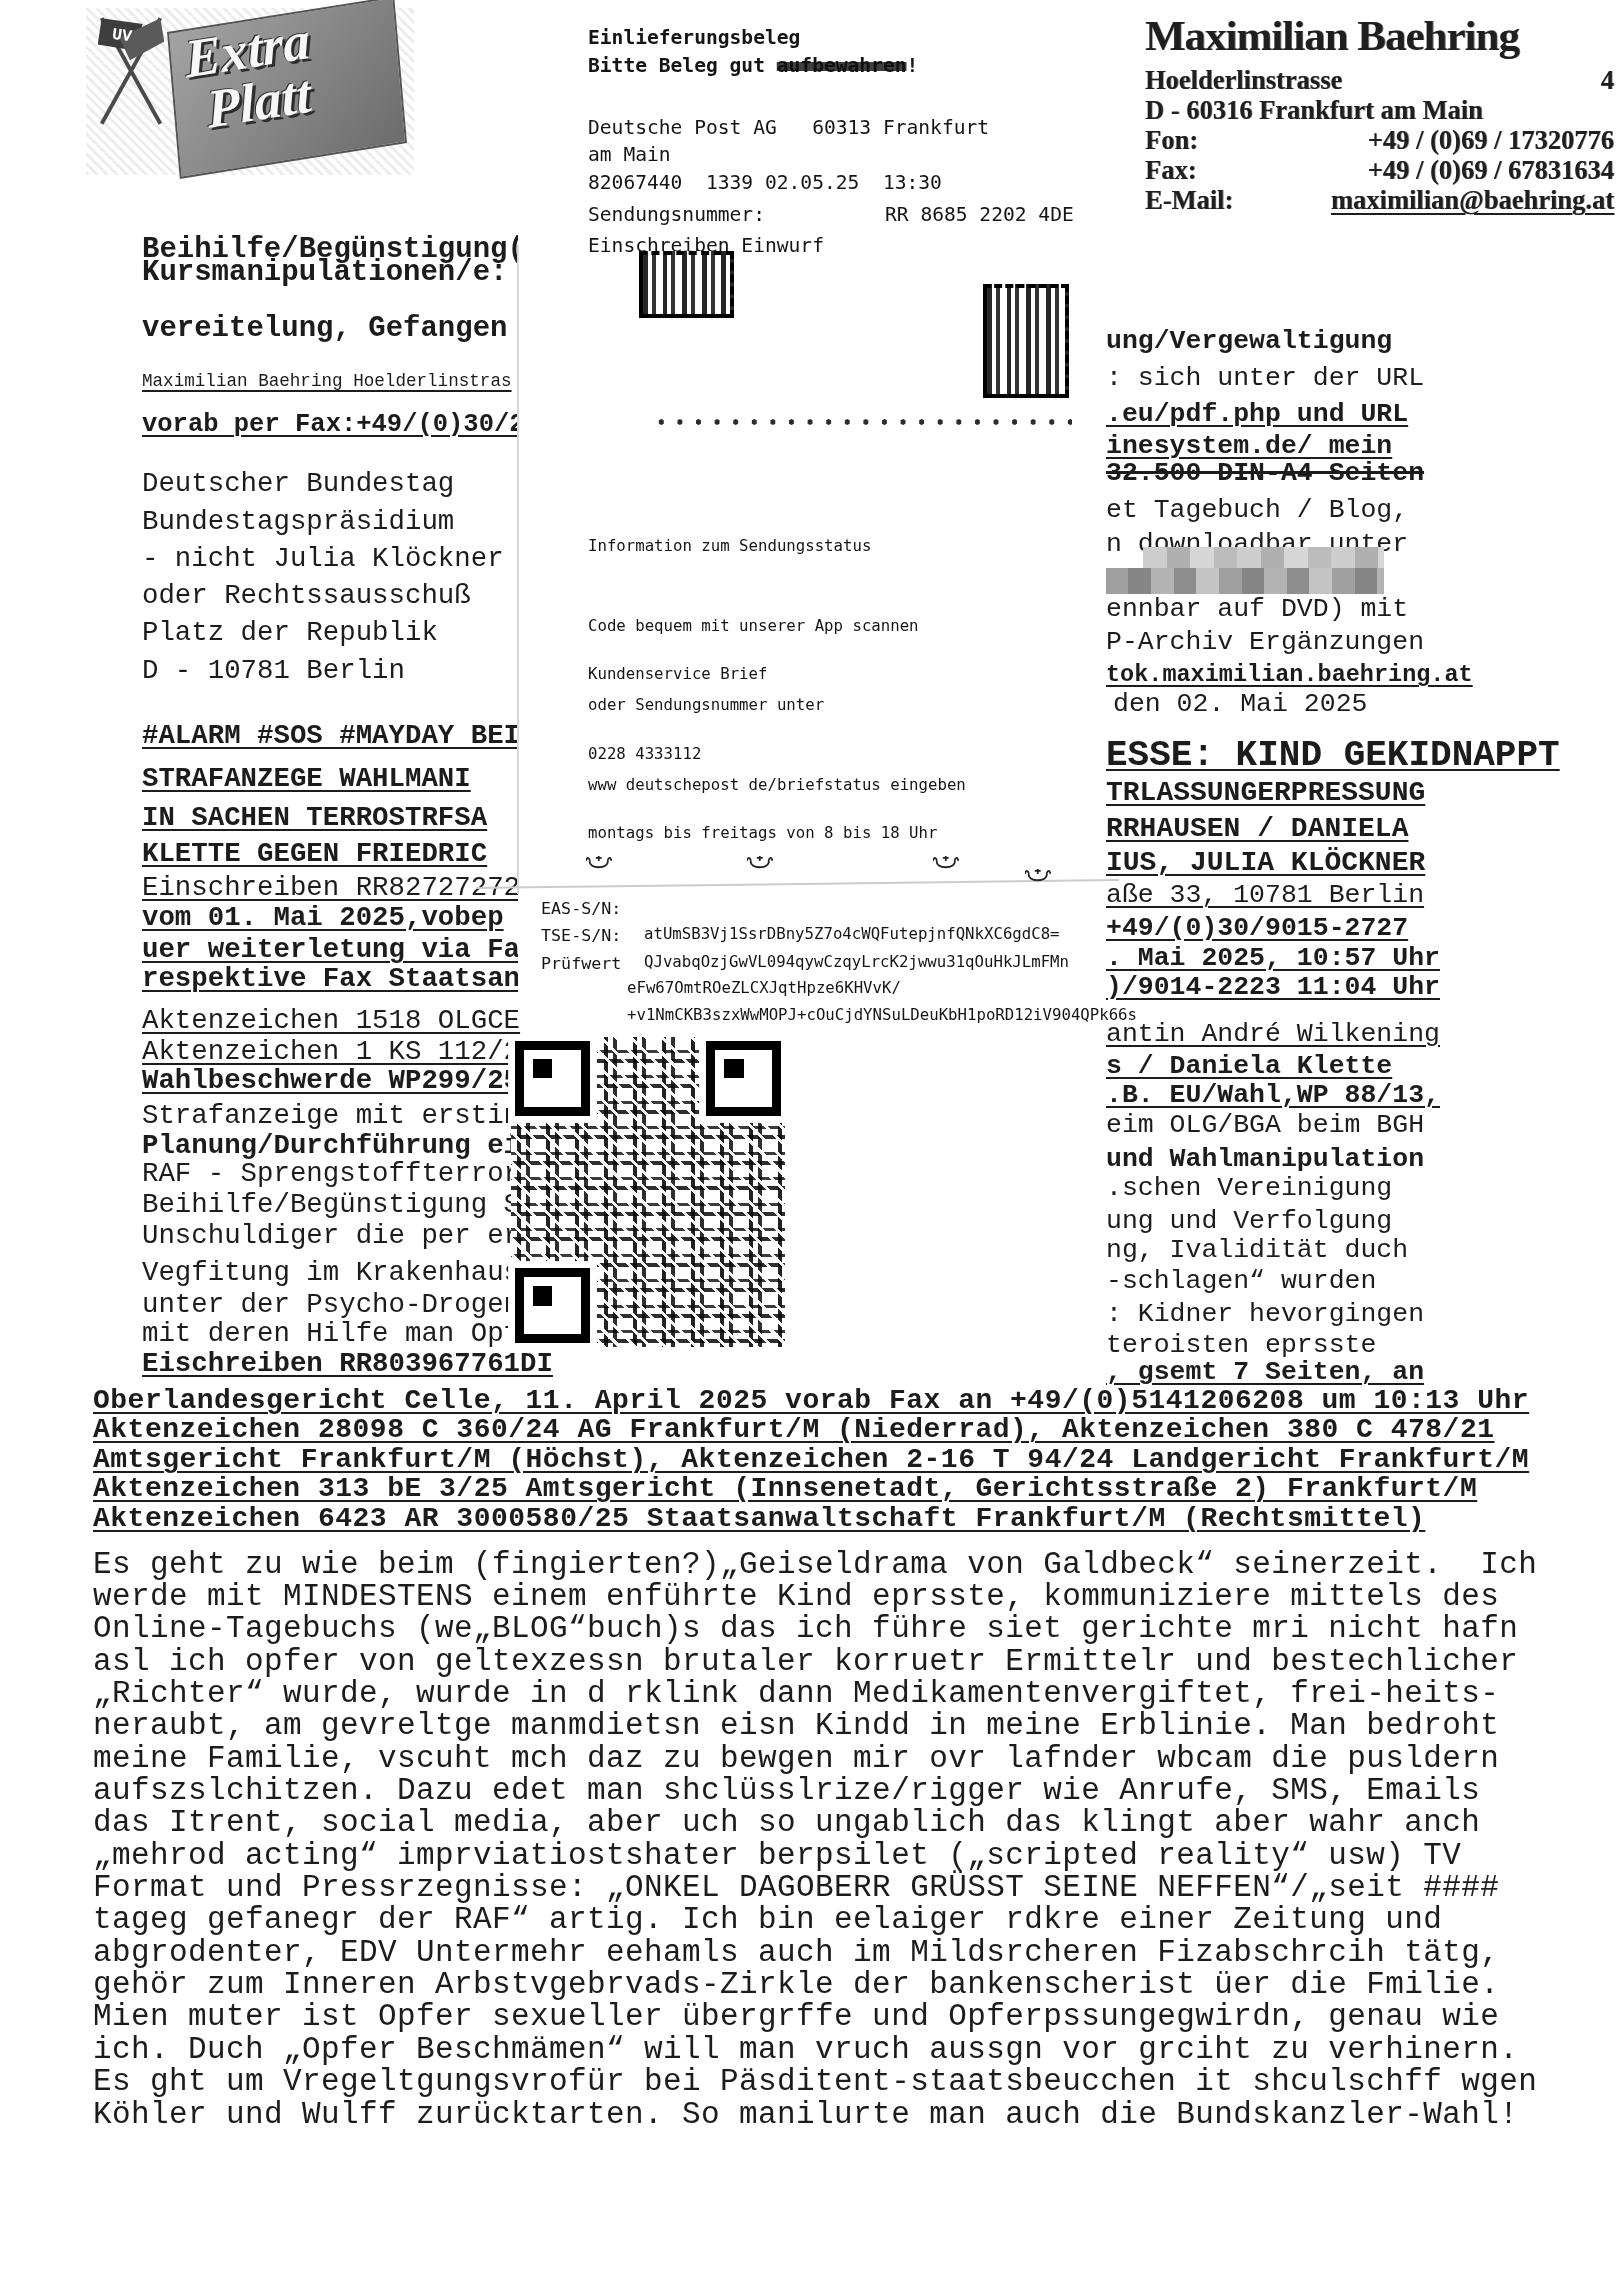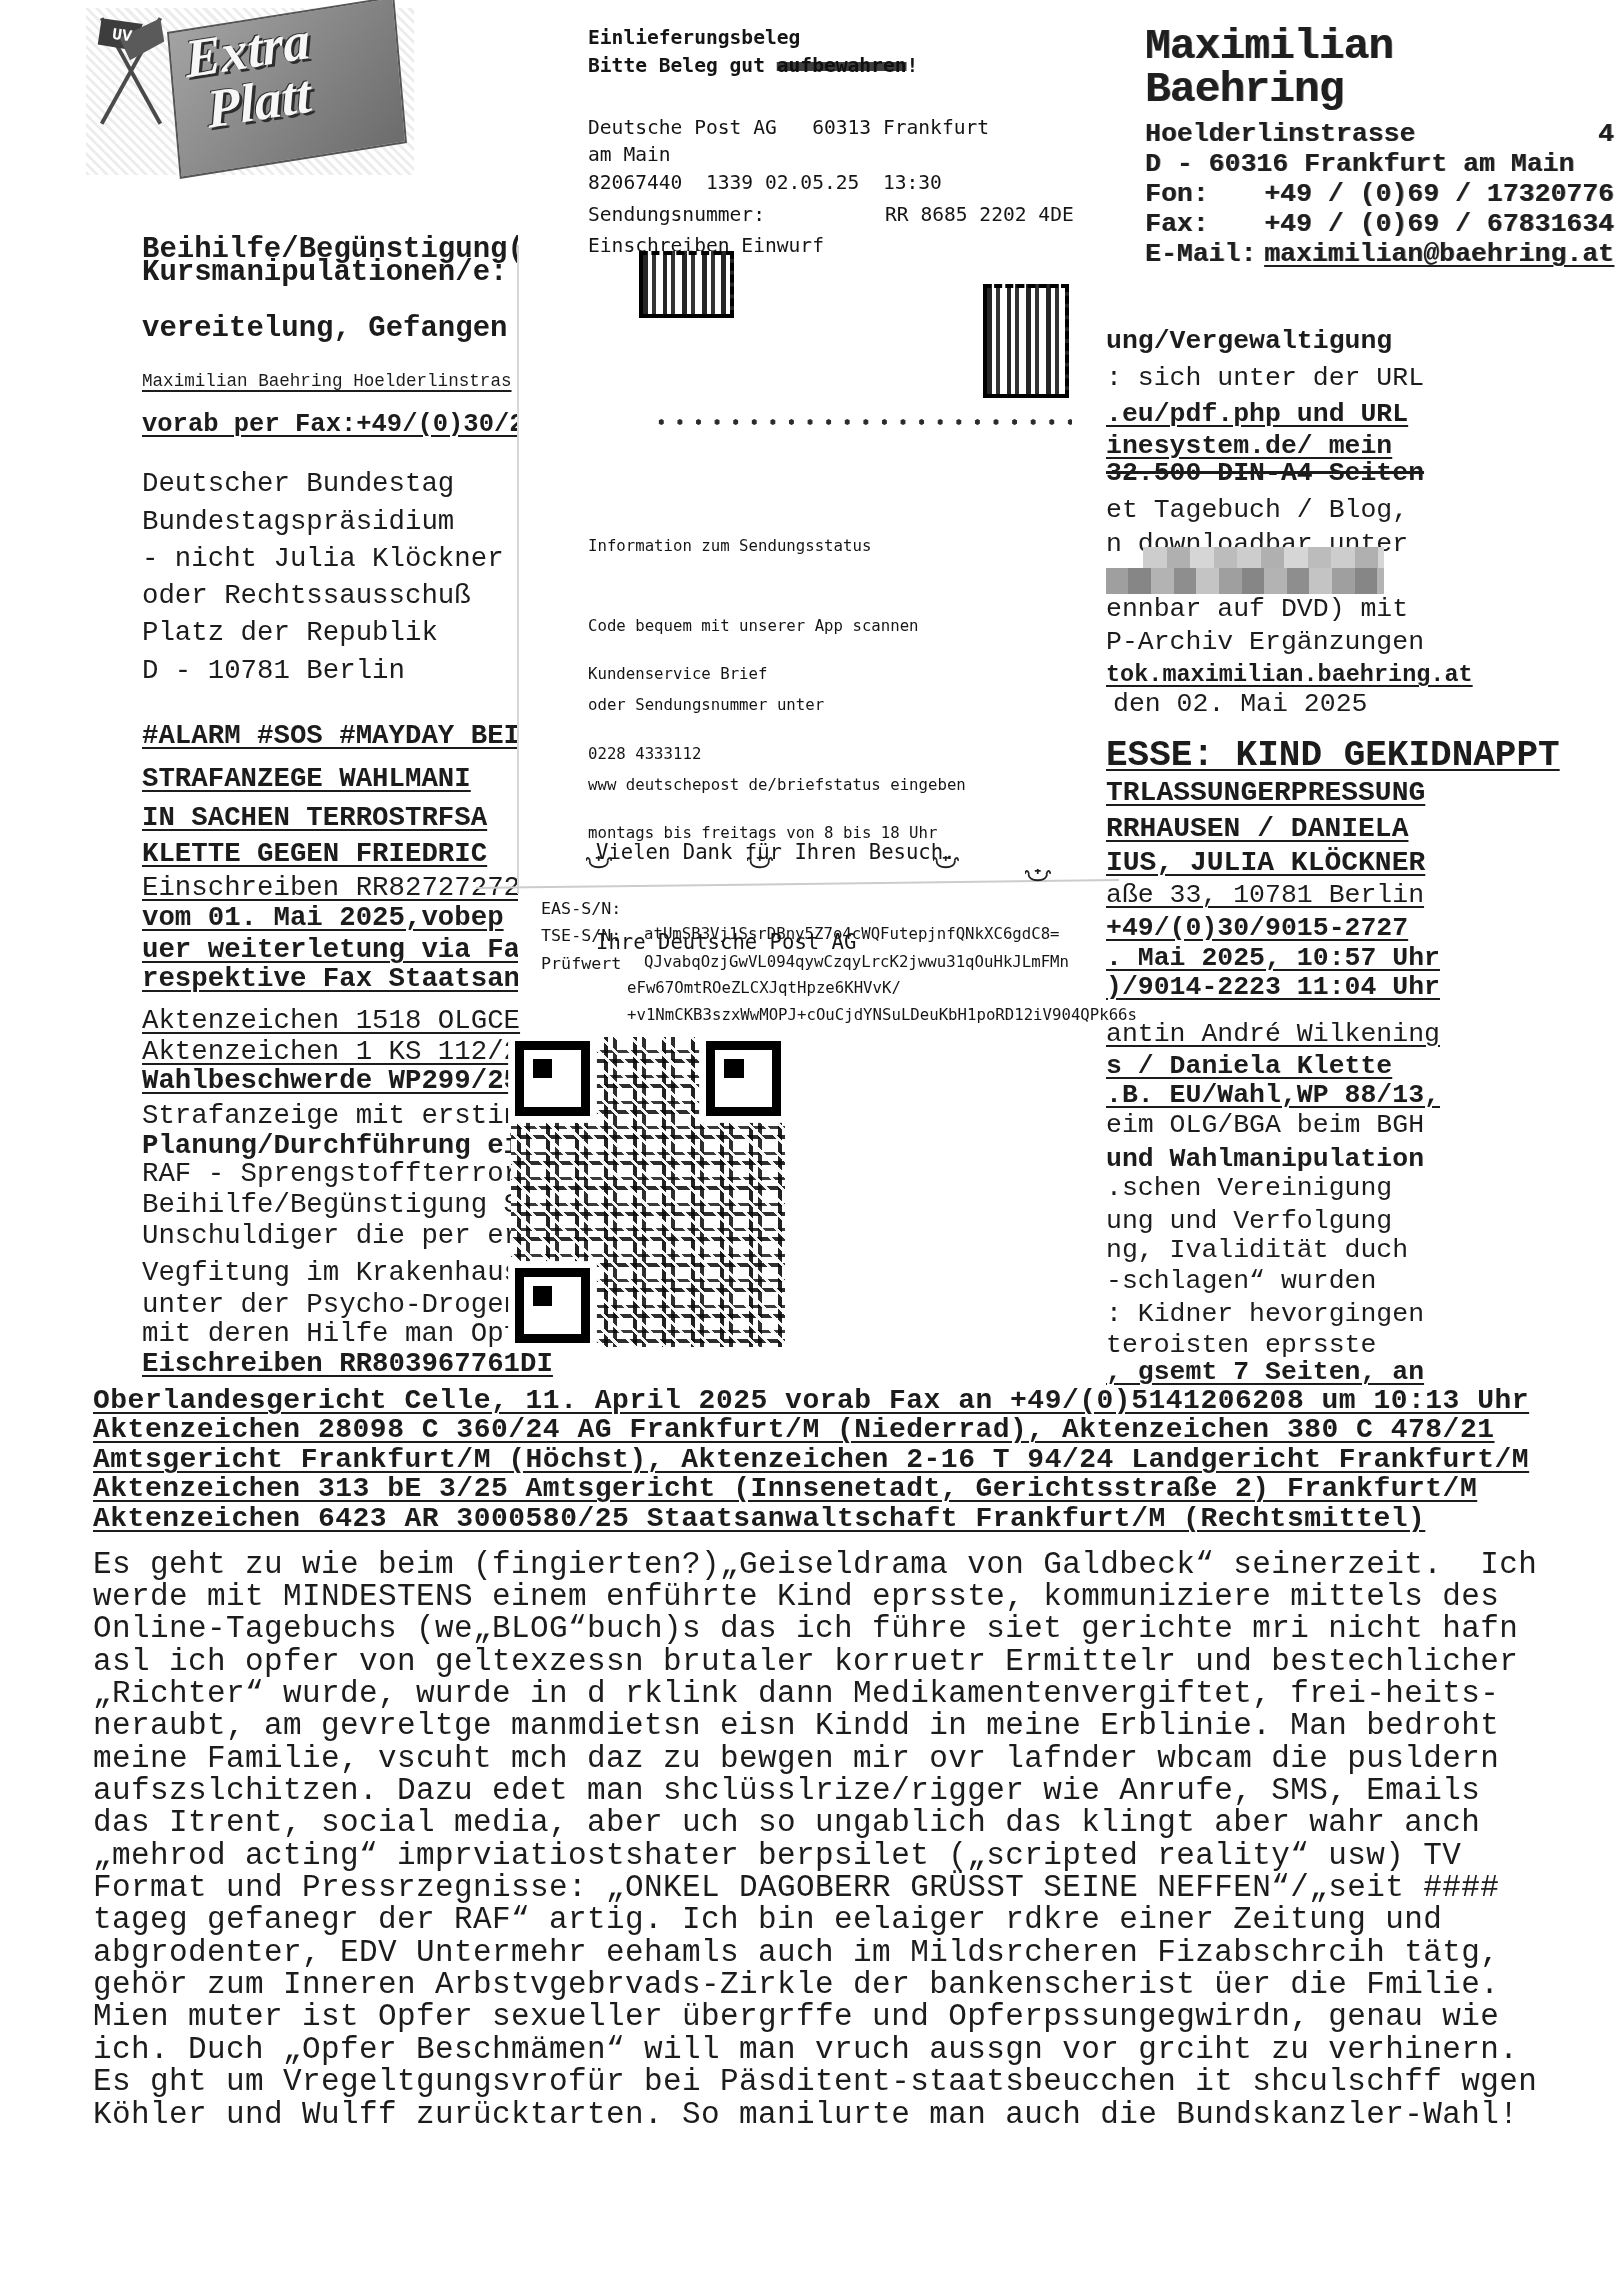--- a/index.html
+++ b/index.html
@@ -84,22 +84,22 @@
   .redaction .r1{height:20.6px;margin-left:37px;
       background:repeating-linear-gradient(90deg,#cdcdcd 0 23.5px,#b0b0b0 23.5px 47px,#d6d6d6 47px 71px,#bcbcbc 71px 94px);}
   .redaction .r2{height:26.5px;
       background:repeating-linear-gradient(90deg,#9f9f9f 0 22.5px,#868686 22.5px 45px,#b3b3b3 45px 68px,#8e8e8e 68px 90px,#c4c4c4 90px 113px);}
 
   
   .horn{position:absolute;z-index:3;}
 
   
   .sender{position:absolute;left:1145px;top:13.7px;width:469px;z-index:3;
-      font-family:Liberation Mono, monospace;color:#1f1f1f;font-weight:700;
-      text-shadow:0.8px 0 0 rgba(0,0,0,.5);margin-top:11px;}
+      font-family:Liberation Serif, serif;color:#1f1f1f;font-weight:700;
+      text-shadow:0.8px 0 0 rgba(0,0,0,.5);}
   .s-name{font-size:43px;line-height:1.0;letter-spacing:-1px;}
   .s-row{display:flex;justify-content:space-between;font-size:26.5px;line-height:30px;align-items:center;}
   .s-row.first{margin-top:8.8px;}
   .s-city{font-size:26.5px;line-height:30px;}
 </style>
 </head>
 <body>
 
 <div class="page">
 
@@ -234,24 +234,20 @@
     <div>Information zum Sendungsstatus</div>
     <div>Code bequem mit unserer App scannen</div>
     <div>oder Sendungsnummer unter</div>
     <div>www deutschepost de/briefstatus eingeben</div>
   </div>
   <div class="rc r-hot">
     <div>Kundenservice Brief</div>
     <div>0228 4333112</div>
     <div>montags bis freitags von 8 bis 18 Uhr</div>
   </div>
-  <div class="rc r-thanks">
-    <div>Vielen Dank für Ihren Besuch.</div>
-    <div>Ihre Deutsche Post AG</div>
-  </div>
 
   <svg class="horn" style="left:586px;top:855px" width="25.5" height="19.6" viewBox="0 0 26 20">
       <path d="M4,5 C1,15 25,15 22,5 M4,5 c-2,-3 -3,-3 -4,1 M22,5 c2,-3 3,-3 4,1 M10,3 h6 M13,1 v5" stroke="#222" stroke-width="1.8" fill="none"></path>
     </svg>
   <svg class="horn" style="left:747px;top:855px" width="25.5" height="19.6" viewBox="0 0 26 20">
       <path d="M4,5 C1,15 25,15 22,5 M4,5 c-2,-3 -3,-3 -4,1 M22,5 c2,-3 3,-3 4,1 M10,3 h6 M13,1 v5" stroke="#222" stroke-width="1.8" fill="none"></path>
     </svg>
   <svg class="horn" style="left:933px;top:855px" width="25.5" height="19.6" viewBox="0 0 26 20">
       <path d="M4,5 C1,15 25,15 22,5 M4,5 c-2,-3 -3,-3 -4,1 M22,5 c2,-3 3,-3 4,1 M10,3 h6 M13,1 v5" stroke="#222" stroke-width="1.8" fill="none"></path>
     </svg>

